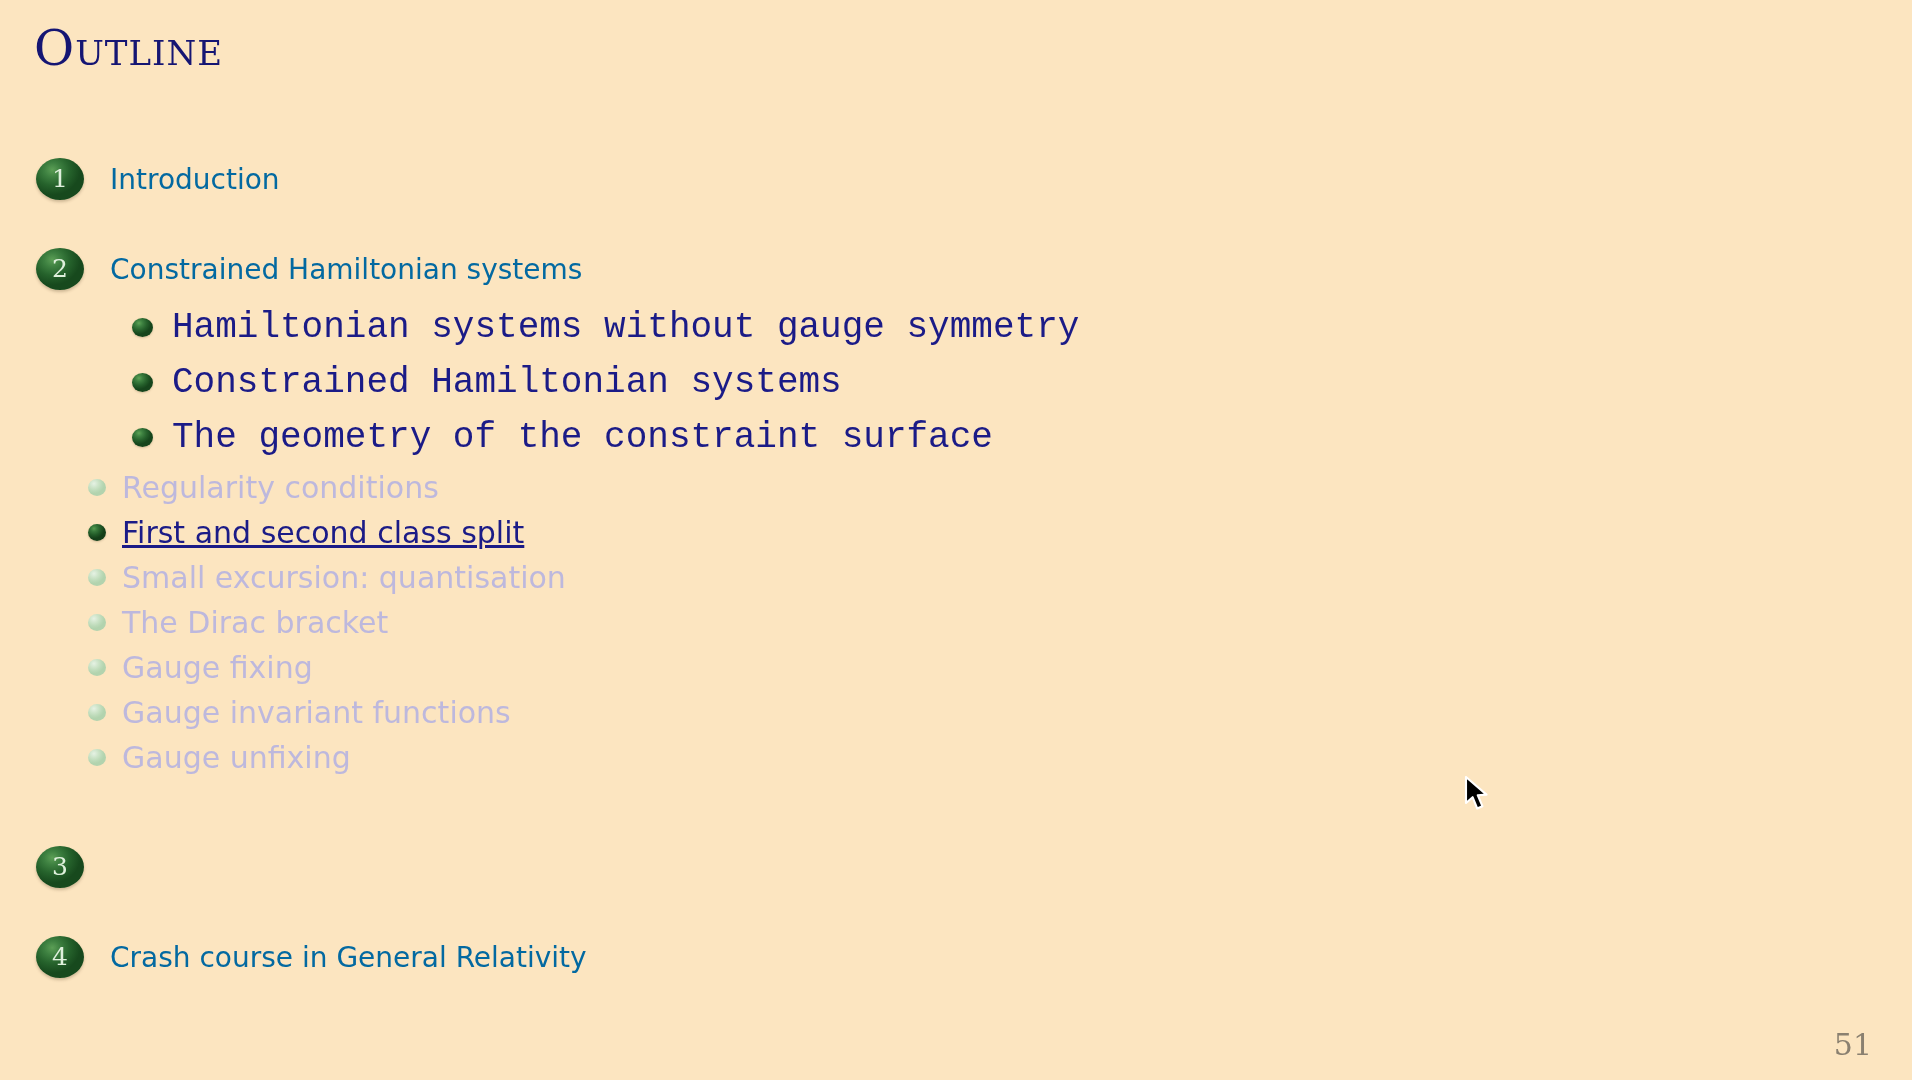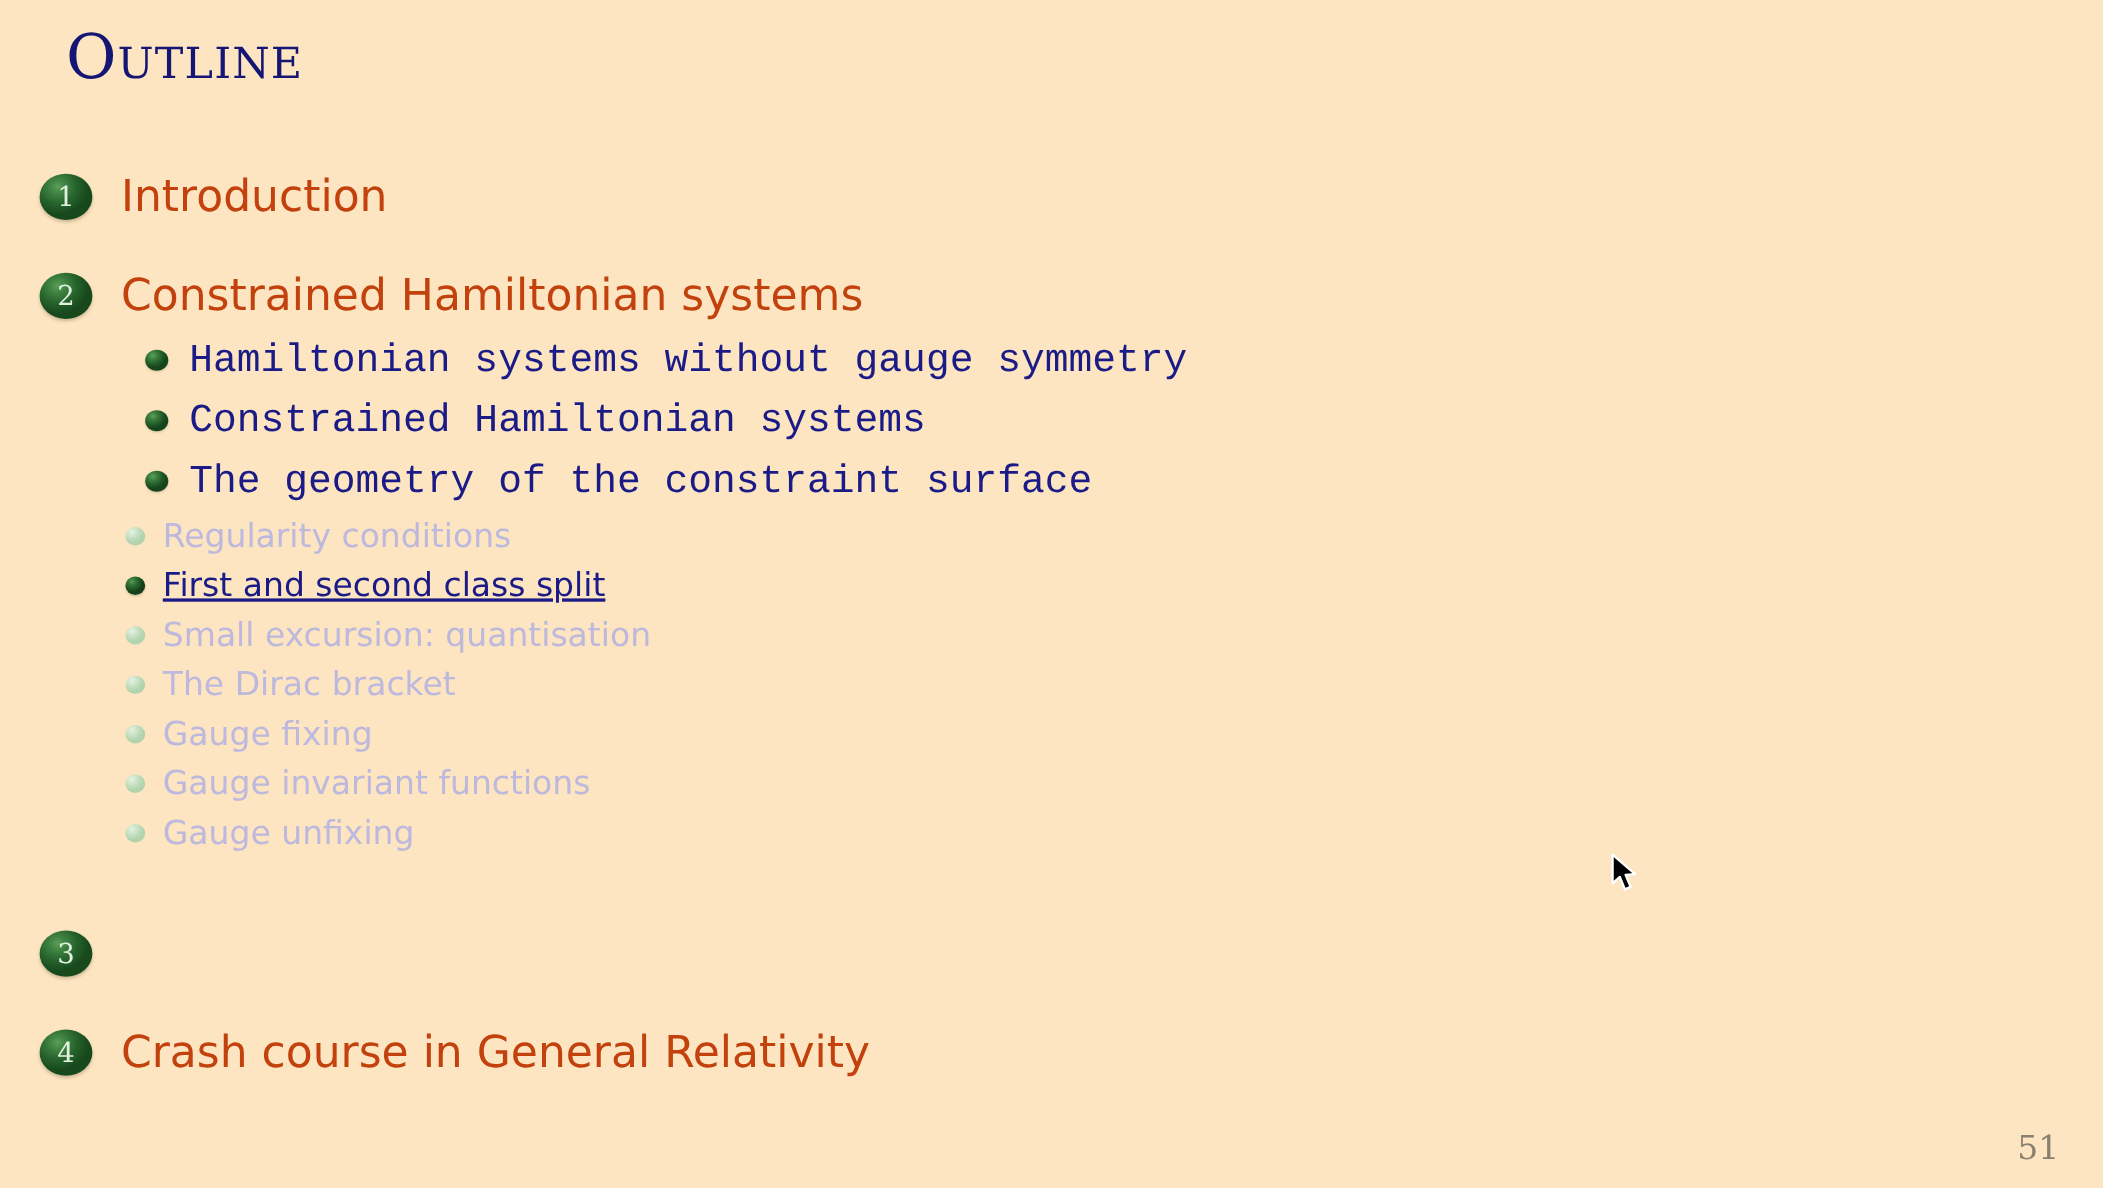--- a/index.html
+++ b/index.html
@@ -12,25 +12,25 @@
     width: 1912px;
     height: 1080px;
     background: #fce5c0;
     overflow: hidden;
     font-family: "DejaVu Sans", sans-serif;
   }
 
   
   #title {
     position: absolute;
-    left: 60px;
+    left: 34px;
     top: 20px;
     font-family: "DejaVu Serif", serif;
     font-variant: small-caps;
-    font-size: 56px;
+    font-size: 49px;
     letter-spacing: 1px;
     color: #151573;
     white-space: nowrap;
   }
 
   
   #toc {
     position: absolute;
     left: 0;
     top: 148px;
@@ -61,22 +61,22 @@
     color: #dff0dc;
     font-family: "DejaVu Serif", serif;
     font-size: 25px;
     line-height: 42px;
     text-align: center;
     user-select: none;
   }
 
   .section-label {
     margin-left: 26px;
-    font-size: 40px;
-    color: #c2410c;
+    font-size: 28px;
+    color: #0369a1;
     white-space: nowrap;
   }
 
   
   .sub-row {
     display: flex;
     align-items: center;
     height: 55px;
     padding-left: 132px;
     font-family: Liberation Mono, monospace;
@@ -99,21 +99,21 @@
     font-size: 36px;
     color: #1b1b87;
     white-space: nowrap;
   }
 
   
   .subsub-row {
     display: flex;
     align-items: center;
     height: 45px;
-    padding-left: 114px;
+    padding-left: 88px;
   }
   .bullet3 {
     width: 18px;
     height: 17px;
     flex: 0 0 18px;
     border-radius: 50%;
   }
   .bullet3.active {
     background:
       radial-gradient(ellipse 58% 58% at 33% 27%,

